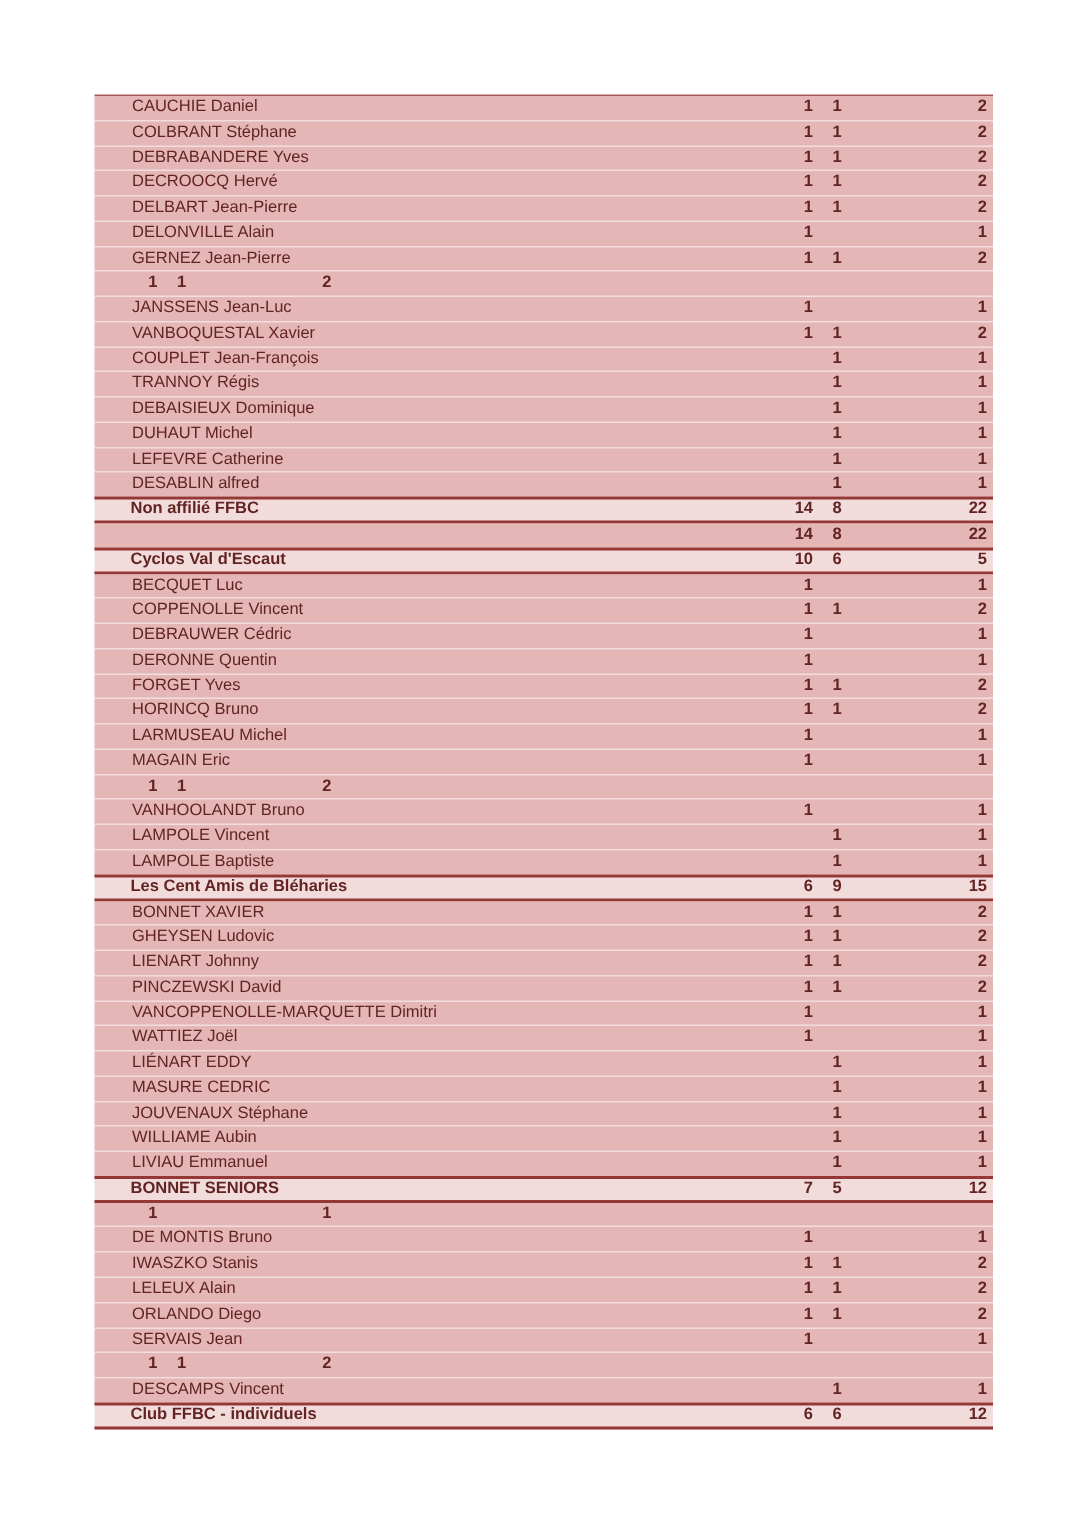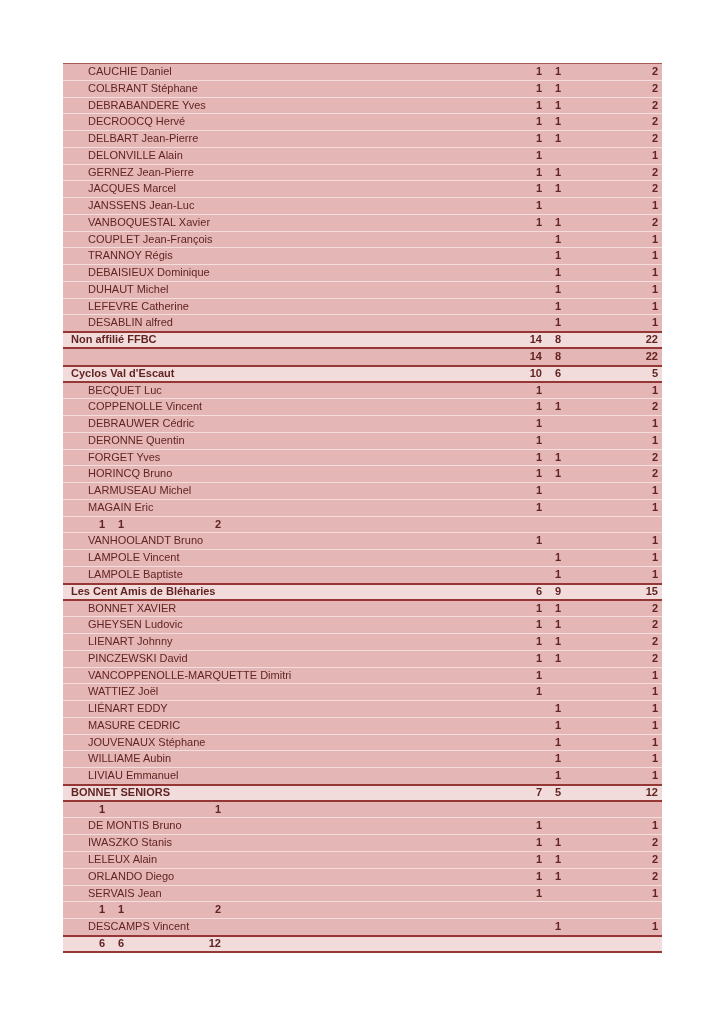--- a/index.html
+++ b/index.html
@@ -21,21 +21,21 @@
   }
   .row.sub{
     height:13.77px;line-height:13.77px;
     margin-top:-1px;
     border-top:2px solid #953735;
     border-bottom:2px solid #953735;
     background:#f2dcdb;
     font-weight:700;
   }
   .cell-name{flex:1 1 auto;padding-left:25px;overflow:hidden;}
-  .row.sub .cell-name{padding-left:8px;}
+  .row.sub .cell-name{padding-left:24px;}
   .cell-c1{flex:0 0 42px;text-align:right;font-weight:600;}
   .cell-c2{flex:0 0 32px;text-align:center;font-weight:600;}
   .cell-t {flex:0 0 84px;text-align:right;padding-right:4px;font-weight:600;}
   .row.sub .cell-c1,.row.sub .cell-c2,.row.sub .cell-t{font-weight:700;}
 </style>
 </head>
 <body>
 
 <div id="sheet">
     <div class="row">
@@ -74,21 +74,20 @@
       <span class="cell-c2"></span>
       <span class="cell-t">1</span>
     </div>
     <div class="row">
       <span class="cell-name">GERNEZ Jean-Pierre</span>
       <span class="cell-c1">1</span>
       <span class="cell-c2">1</span>
       <span class="cell-t">2</span>
     </div>
     <div class="row">
-      <span class="cell-name">JACQUES Marcel</span>
       <span class="cell-c1">1</span>
       <span class="cell-c2">1</span>
       <span class="cell-t">2</span>
     </div>
     <div class="row">
       <span class="cell-name">JANSSENS Jean-Luc</span>
       <span class="cell-c1">1</span>
       <span class="cell-c2"></span>
       <span class="cell-t">1</span>
     </div>
@@ -341,17 +340,18 @@
       <span class="cell-c2">1</span>
       <span class="cell-t">2</span>
     </div>
     <div class="row">
       <span class="cell-name">DESCAMPS Vincent</span>
       <span class="cell-c1"></span>
       <span class="cell-c2">1</span>
       <span class="cell-t">1</span>
     </div>
     <div class="row sub">
+      <span class="cell-name">Club FFBC - individuels</span>
       <span class="cell-c1">6</span>
       <span class="cell-c2">6</span>
       <span class="cell-t">12</span>
     </div>
   </div>
 
 </body></html>

